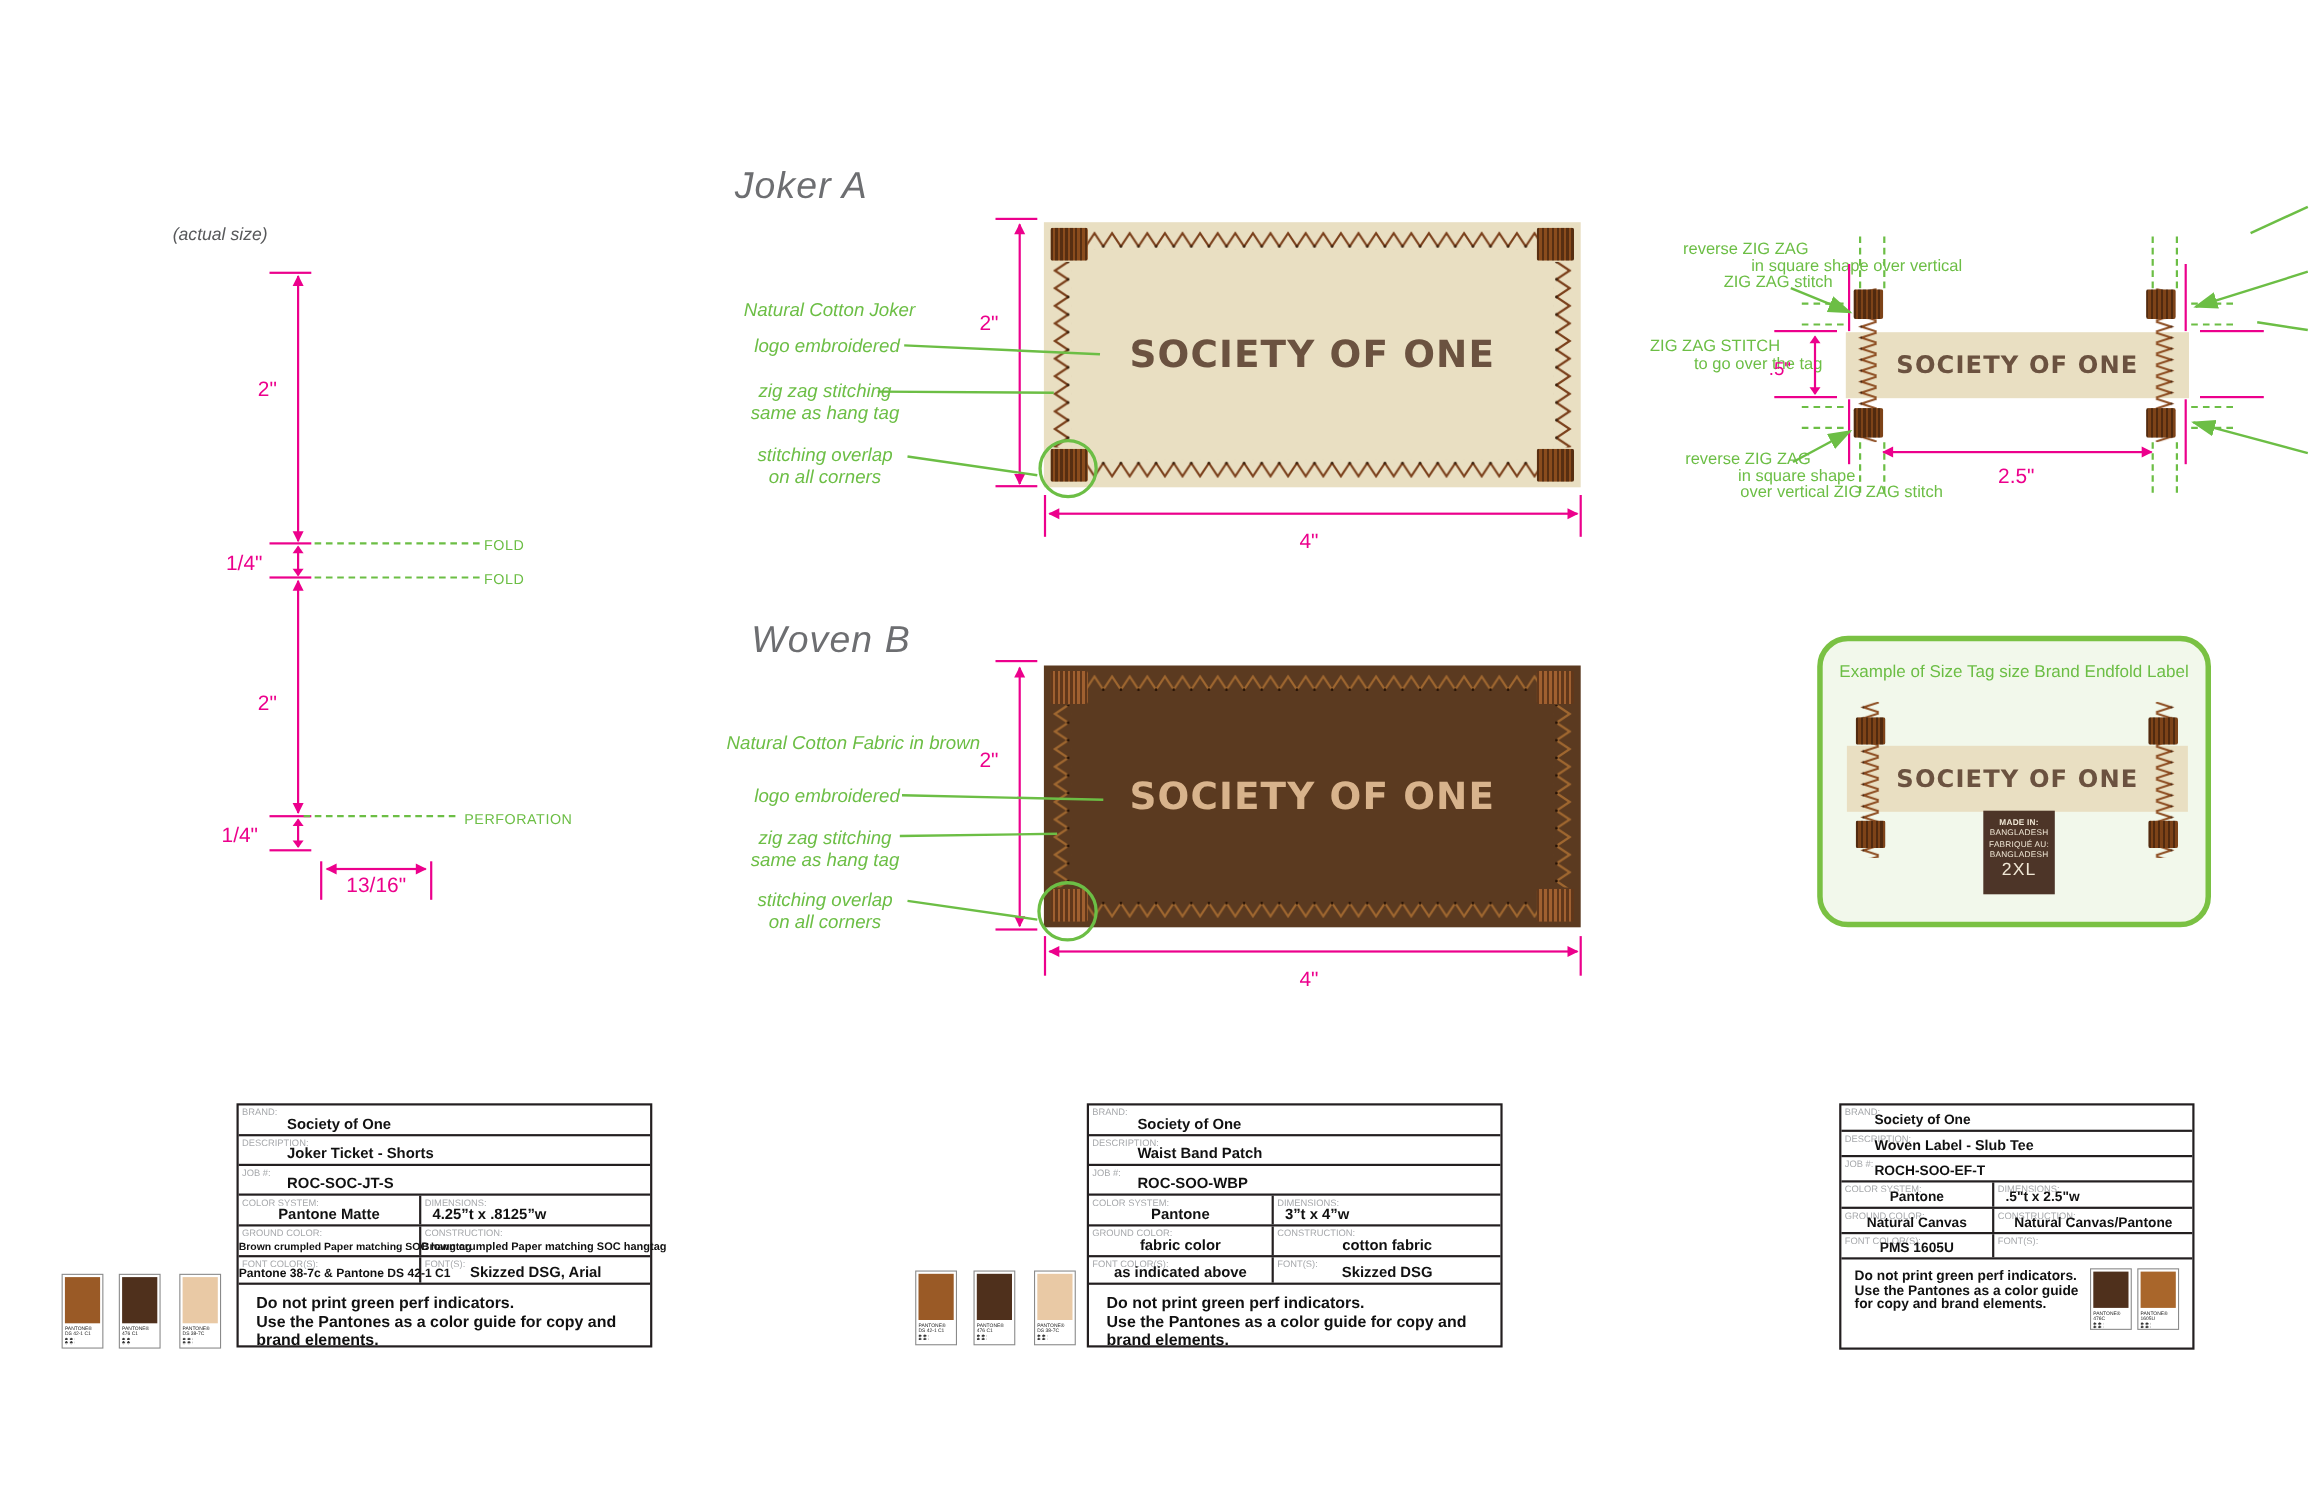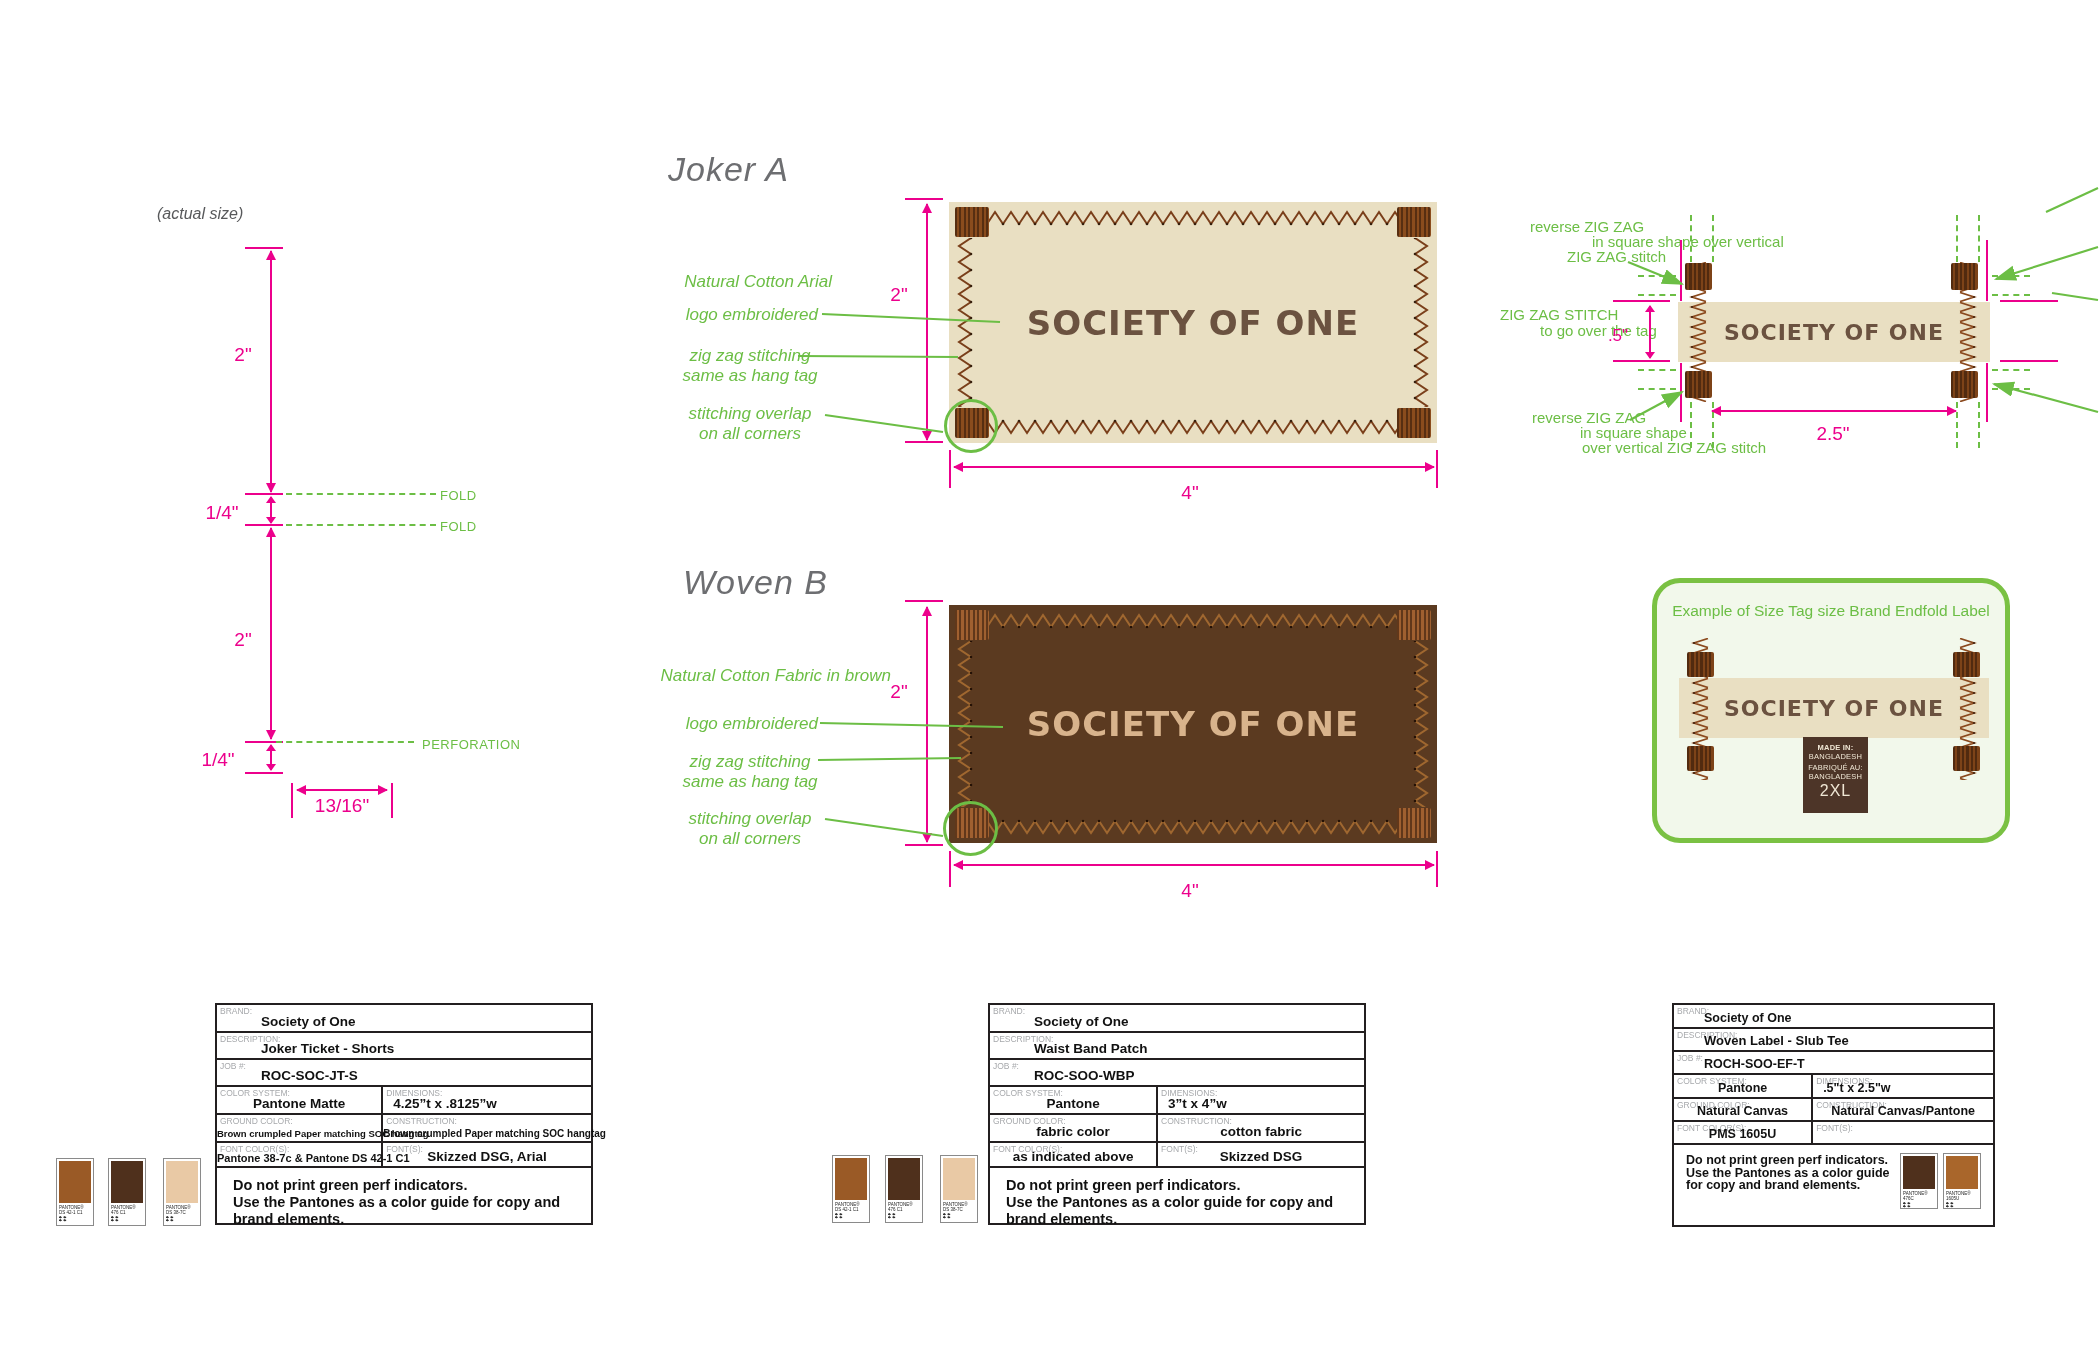--- a/index.html
+++ b/index.html
@@ -152,21 +152,21 @@
   <div class="tickh" style="left:245px;top:772px;width:38px"></div>
   <div class="dim-label" style="left:196px;top:749px;width:44px">1/4"</div>
 
   <div class="tickv" style="left:291px;top:783px;height:35px"></div>
   <div class="tickv" style="left:391px;top:783px;height:35px"></div>
   <div class="dimh" style="left:297px;top:789px;width:90px"></div>
   <div class="dim-label" style="left:306px;top:795px;width:72px">13/16"</div>
 
   <div class="heading" style="left:668px;top:150px">Joker A</div>
 
-  <div class="ann annr" style="left:640px;top:272px;width:192px">Natural Cotton Arial</div>
+  <div class="ann annr" style="left:640px;top:272px;width:192px">Natural Cotton Joker</div>
   <div class="ann annr" style="left:656px;top:305px;width:162px">logo embroidered</div>
   <div class="ann annc" style="left:658px;top:346px;width:184px">
     <div>zig zag stitching</div>
     <div>same as hang tag</div>
   </div>
   <div class="ann annc" style="left:658px;top:404px;width:184px">
     <div>stitching overlap</div>
     <div>on all corners</div>
   </div>
 

